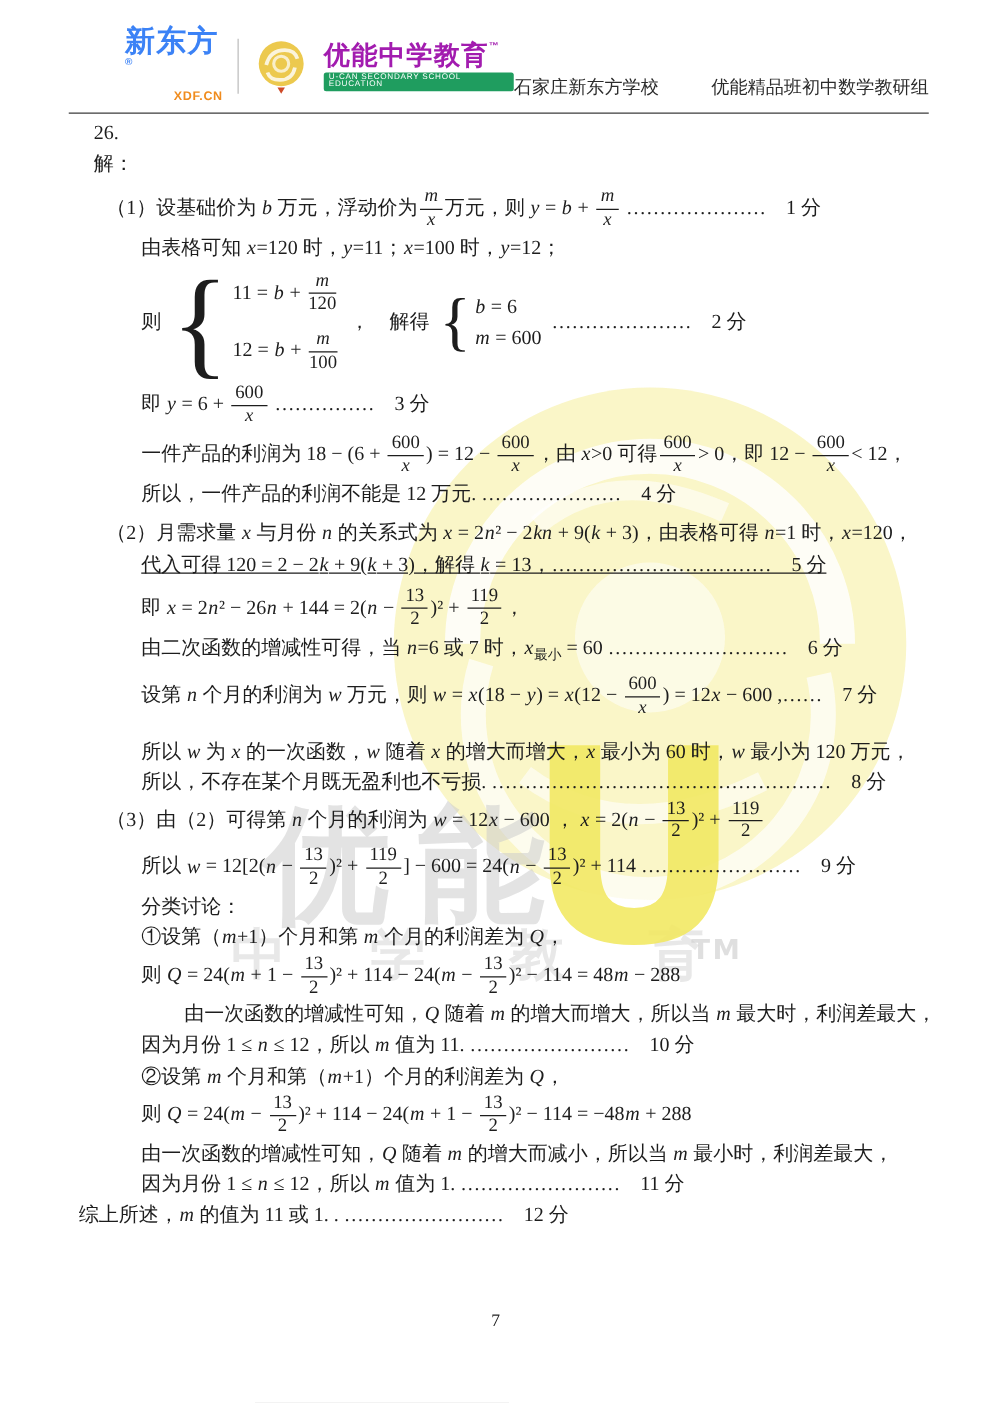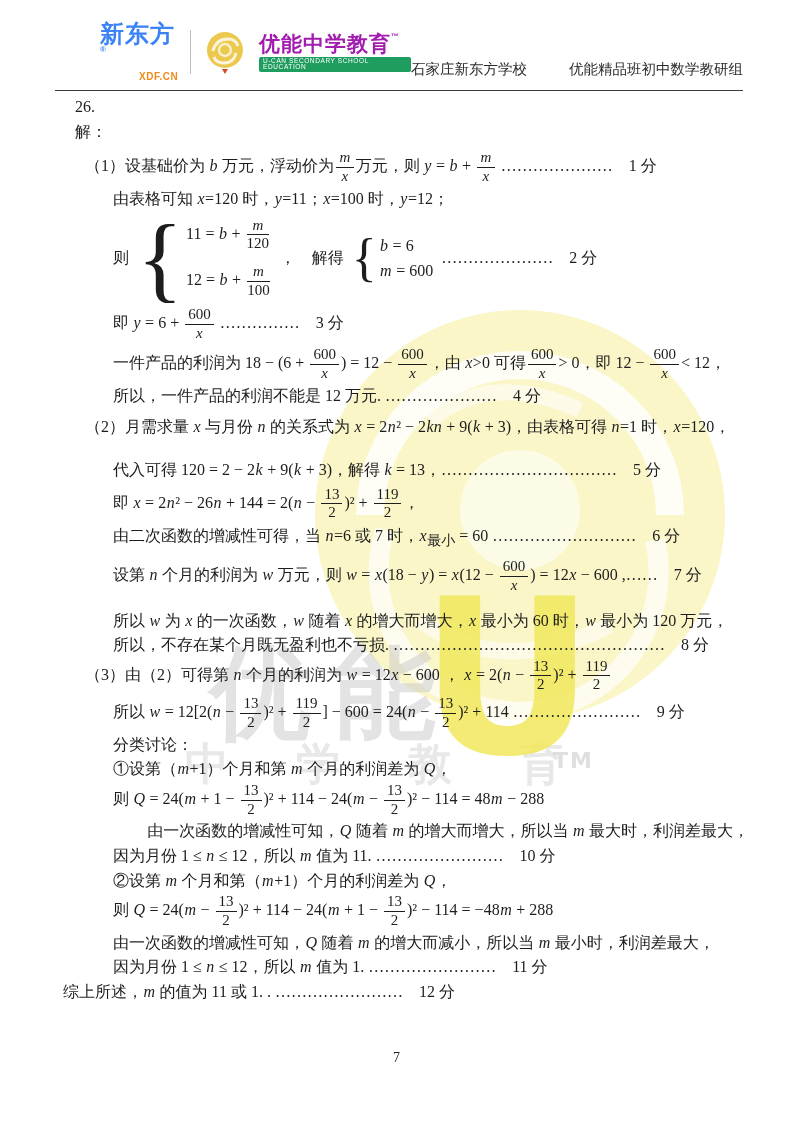--- a/index.html
+++ b/index.html
@@ -37,21 +37,21 @@
   #wm-gray-sub{left:185px; top:742px; z-index:1; font-family:"DejaVu Sans","Liberation Sans",sans-serif;
     font-weight:700; font-size:44px; color:#d6d6d6; opacity:.55; letter-spacing:26px; line-height:1;}
   #wm-u{left:420px; top:588px; z-index:2; font-family:"DejaVu Sans","Liberation Sans",sans-serif;
     font-weight:800; font-size:215px; color:#f2e964; opacity:.9; line-height:.85;}
   #wm-tm{left:553px; top:748px; z-index:1; font-family:"DejaVu Sans","Liberation Sans",sans-serif;
     font-weight:800; font-size:22px; color:#d2d2d2; opacity:.7; letter-spacing:2px;}
   
   #solution{position:absolute; left:63px; right:44px; top:96px; z-index:3; font-size:16px;}
   .line{line-height:1.35; margin-bottom:3px; white-space:nowrap;}
   .line i.mv{font-style:italic; font-family:"Liberation Serif","DejaVu Serif",serif; padding:0 .5px;}
-  sub.msub{font-size:14px; vertical-align:-4px;margin-top:20px;}
+  sub.msub{font-size:11px; vertical-align:-4px;margin-top:20px;}
   .frac{display:inline-block; vertical-align:middle; text-align:center; line-height:1.05;
     margin:0 2px; font-size:15px;}
   .frac .num{display:block; border-bottom:1.3px solid #1d1d1d; padding:0 3px 1px;}
   .frac .den{display:block; padding-top:1px;}
   .sysline{display:flex; align-items:center; gap:8px;}
   .sysgrp{display:inline-flex; align-items:center;}
   .brace{font-family:"Liberation Serif","DejaVu Serif",serif; font-weight:400; color:#1d1d1d;}
   .b1 .brace{font-size:96px; line-height:.85;}
   .b2 .brace{font-size:52px; line-height:.85;}
   .syscol{display:inline-flex; flex-direction:column; margin-left:3px;}
@@ -126,21 +126,21 @@
             <span class="sysrow"><i class="mv">b</i> = 6</span>
             <span class="sysrow"><i class="mv">m</i> = 600</span>
           </span>
         </span>
         <span>…………………　2 分</span>
       </div>
       <div class="line" style="margin-left: 50px; margin-top: 8px;">即 <i class="mv">y</i> = 6 + <span class="frac"><span class="num">600</span><span class="den"><i class="mv">x</i></span></span> ……………　3 分</div>
       <div class="line" style="margin-left: 50px; margin-top: 6px;">一件产品的利润为 18 − (6 + <span class="frac"><span class="num">600</span><span class="den"><i class="mv">x</i></span></span>) = 12 − <span class="frac"><span class="num">600</span><span class="den"><i class="mv">x</i></span></span>，由 <i class="mv">x</i>&gt;0 可得<span class="frac"><span class="num">600</span><span class="den"><i class="mv">x</i></span></span>&gt; 0，即 12 − <span class="frac"><span class="num">600</span><span class="den"><i class="mv">x</i></span></span>&lt; 12，</div>
       <div class="line" style="margin-left: 50px;">所以，一件产品的利润不能是 12 万元. …………………　4 分</div>
       <div class="line" style="margin-left: 22px; margin-top: 10px;">（2）月需求量 <i class="mv">x</i> 与月份 <i class="mv">n</i> 的关系式为 <i class="mv">x</i> = 2<i class="mv">n</i>² − 2<i class="mv">kn</i> + 9(<i class="mv">k</i> + 3)，由表格可得 <i class="mv">n</i>=1 时，<i class="mv">x</i>=120，</div>
-      <div class="line" style="margin-left: 50px; margin-top: 21px;">代入可得 120 = 2 − 2<i class="mv">k</i> + 9(<i class="mv">k</i> + 3)，解得 <i class="mv">k</i> = 13，……………………………　5 分</div>
+      <div class="line" style="margin-left: 50px; margin-top: 4px; text-decoration: underline;">代入可得 120 = 2 − 2<i class="mv">k</i> + 9(<i class="mv">k</i> + 3)，解得 <i class="mv">k</i> = 13，……………………………　5 分</div>
       <div class="line" style="margin-left: 50px; margin-top: 6px;">即 <i class="mv">x</i> = 2<i class="mv">n</i>² − 26<i class="mv">n</i> + 144 = 2(<i class="mv">n</i> − <span class="frac"><span class="num">13</span><span class="den">2</span></span>)² + <span class="frac"><span class="num">119</span><span class="den">2</span></span>，</div>
       <div class="line" style="margin-left: 50px; margin-top: 4px;">由二次函数的增减性可得，当 <i class="mv">n</i>=6 或 7 时，<i class="mv">x</i><sub class="msub">最小</sub> = 60 ………………………　6 分</div>
       <div class="line" style="margin-left: 50px; margin-top: 8px;">设第 <i class="mv">n</i> 个月的利润为 <i class="mv">w</i> 万元，则 <i class="mv">w</i> = <i class="mv">x</i>(18 − <i class="mv">y</i>) = <i class="mv">x</i>(12 − <span class="frac"><span class="num">600</span><span class="den"><i class="mv">x</i></span></span>) = 12<i class="mv">x</i> − 600 ,……　7 分</div>
       <div class="line" style="margin-left: 50px; margin-top: 16px;">所以 <i class="mv">w</i> 为 <i class="mv">x</i> 的一次函数，<i class="mv">w</i> 随着 <i class="mv">x</i> 的增大而增大，<i class="mv">x</i> 最小为 60 时，<i class="mv">w</i> 最小为 120 万元，</div>
       <div class="line" style="margin-left: 50px;">所以，不存在某个月既无盈利也不亏损. ……………………………………………　8 分</div>
       <div class="line" style="margin-left: 22px; margin-top: 2px;">（3）由（2）可得第 <i class="mv">n</i> 个月的利润为 <i class="mv">w</i> = 12<i class="mv">x</i> − 600 ， <i class="mv">x</i> = 2(<i class="mv">n</i> − <span class="frac"><span class="num">13</span><span class="den">2</span></span>)² + <span class="frac"><span class="num">119</span><span class="den">2</span></span></div>
       <div class="line" style="margin-left: 50px; margin-top: 2px;">所以 <i class="mv">w</i> = 12[2(<i class="mv">n</i> − <span class="frac"><span class="num">13</span><span class="den">2</span></span>)² + <span class="frac"><span class="num">119</span><span class="den">2</span></span>] − 600 = 24(<i class="mv">n</i> − <span class="frac"><span class="num">13</span><span class="den">2</span></span>)² + 114 ……………………　9 分</div>
       <div class="line" style="margin-left: 50px;">分类讨论：</div>
       <div class="line" style="margin-left: 50px;">①设第（<i class="mv">m</i>+1）个月和第 <i class="mv">m</i> 个月的利润差为 <i class="mv">Q</i>，</div>
       <div class="line" style="margin-left: 50px;">则 <i class="mv">Q</i> = 24(<i class="mv">m</i> + 1 − <span class="frac"><span class="num">13</span><span class="den">2</span></span>)² + 114 − 24(<i class="mv">m</i> − <span class="frac"><span class="num">13</span><span class="den">2</span></span>)² − 114 = 48<i class="mv">m</i> − 288</div>

